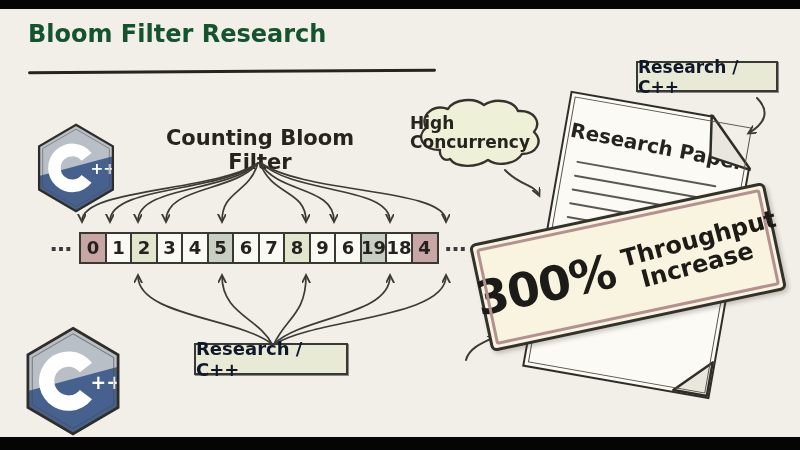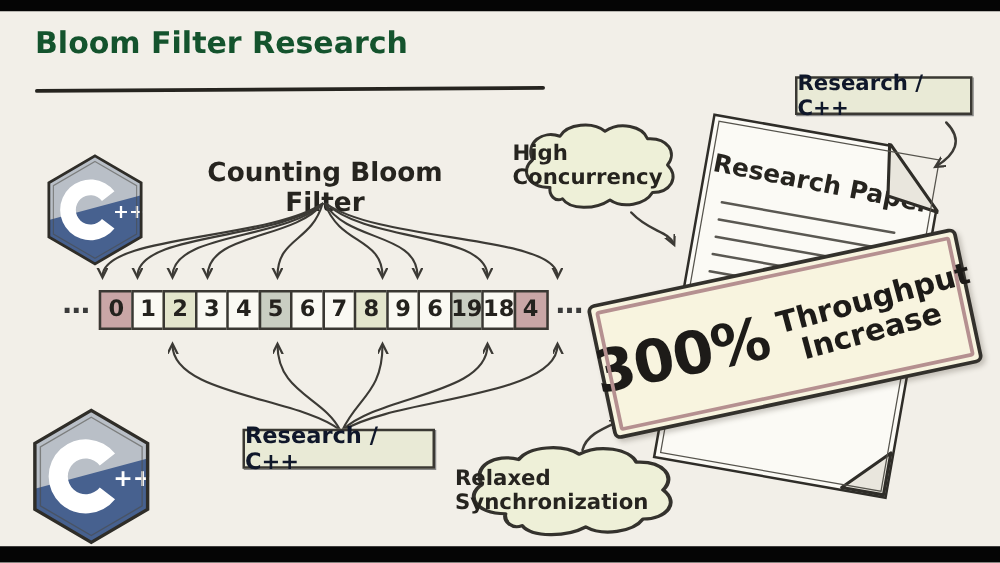--- a/index.html
+++ b/index.html
@@ -190,26 +190,17 @@
   <div class="cloud high">
     <svg viewBox="0 0 140 70" preserveAspectRatio="none">
       <path d="M30,52 C12,52 6,38 16,30 C10,16 24,6 38,11 C44,1 64,-1 74,7 C86,-1 104,3 108,13 C124,12 132,24 124,34 C134,44 126,56 112,56 C106,66 88,69 78,62 C66,70 46,70 40,61 C34,64 29,58 30,52 Z" fill="var(--bubble-fill)" stroke="#34322d" stroke-width="2.4" stroke-linejoin="round"></path>
     </svg>
     <div class="cloud-text">
       <span>High</span>
       <span>Concurrency</span>
     </div>
   </div>
 
-  <div class="cloud relaxed">
-    <svg viewBox="0 0 140 70" preserveAspectRatio="none">
-      <path d="M30,52 C12,52 6,38 16,30 C10,16 24,6 38,11 C44,1 64,-1 74,7 C86,-1 104,3 108,13 C124,12 132,24 124,34 C134,44 126,56 112,56 C106,66 88,69 78,62 C66,70 46,70 40,61 C34,64 29,58 30,52 Z" fill="var(--bubble-fill)" stroke="#34322d" stroke-width="2.4" stroke-linejoin="round"></path>
-    </svg>
-    <div class="cloud-text">
-      <span>Relaxed</span>
-      <span>Synchronization</span>
-    </div>
-  </div>
 
   <div class="label-box top-right">Research / C++</div>
   <div class="label-box bottom">Research / C++</div>
 
 </div>
 
 </body></html>

